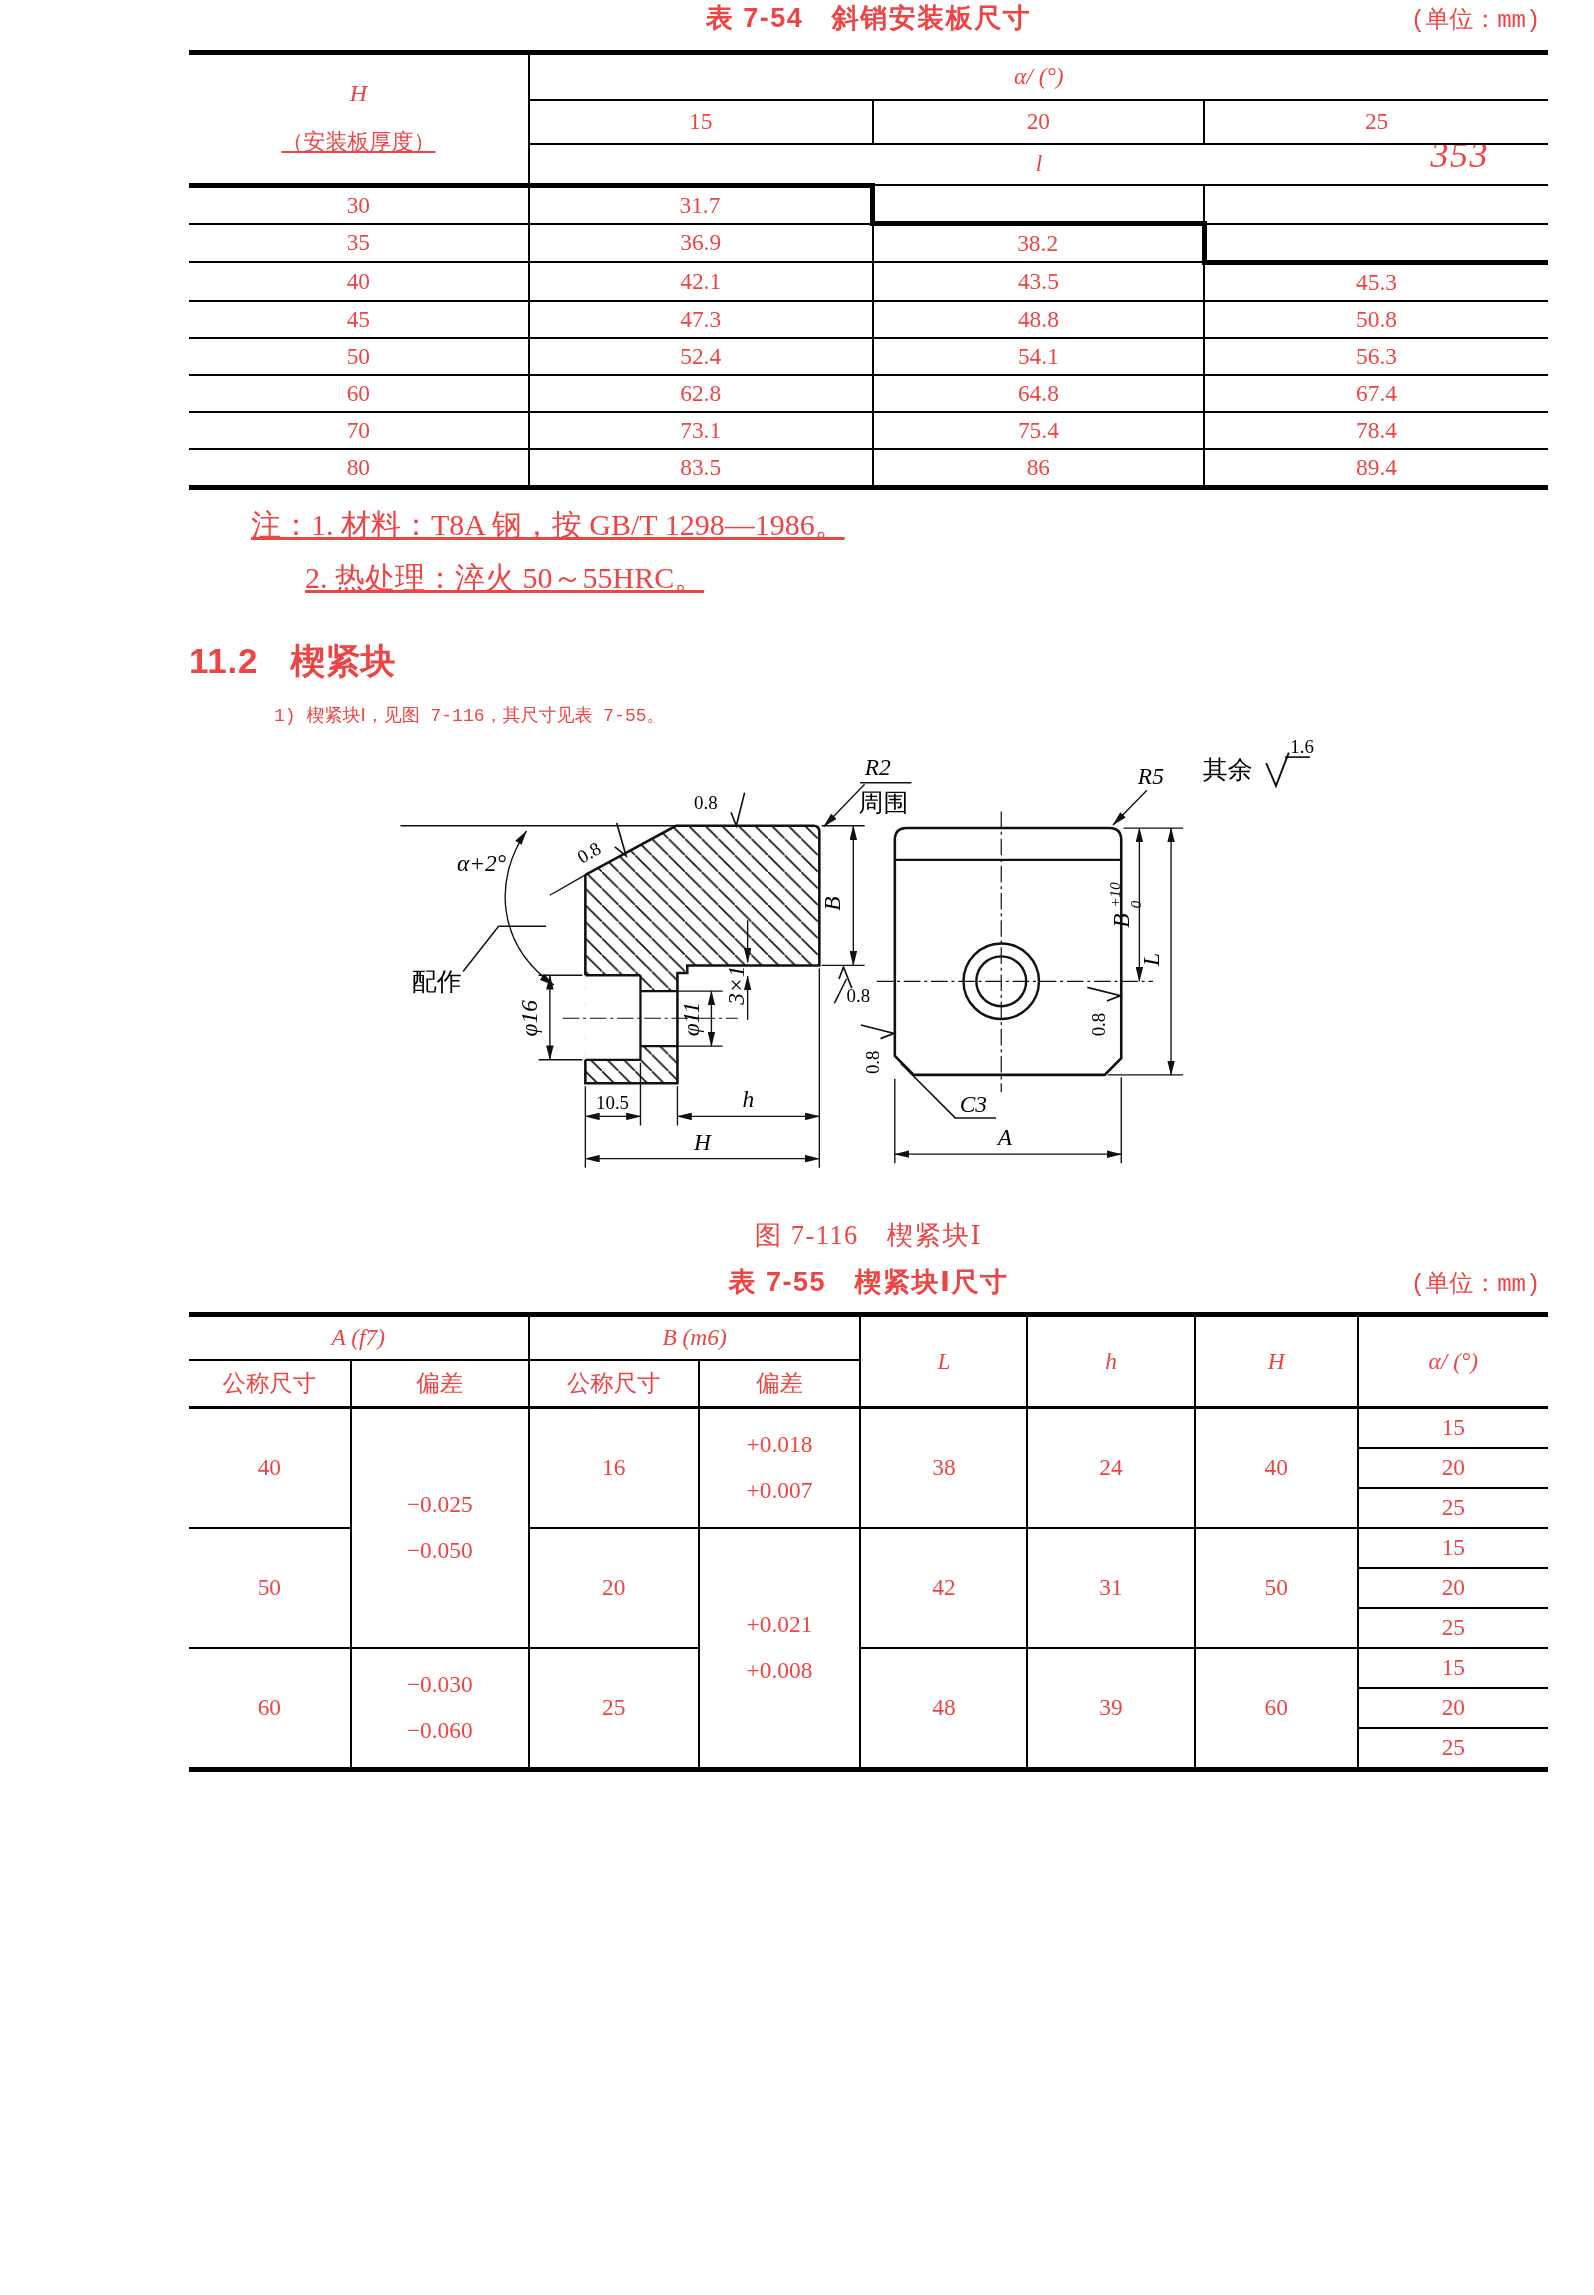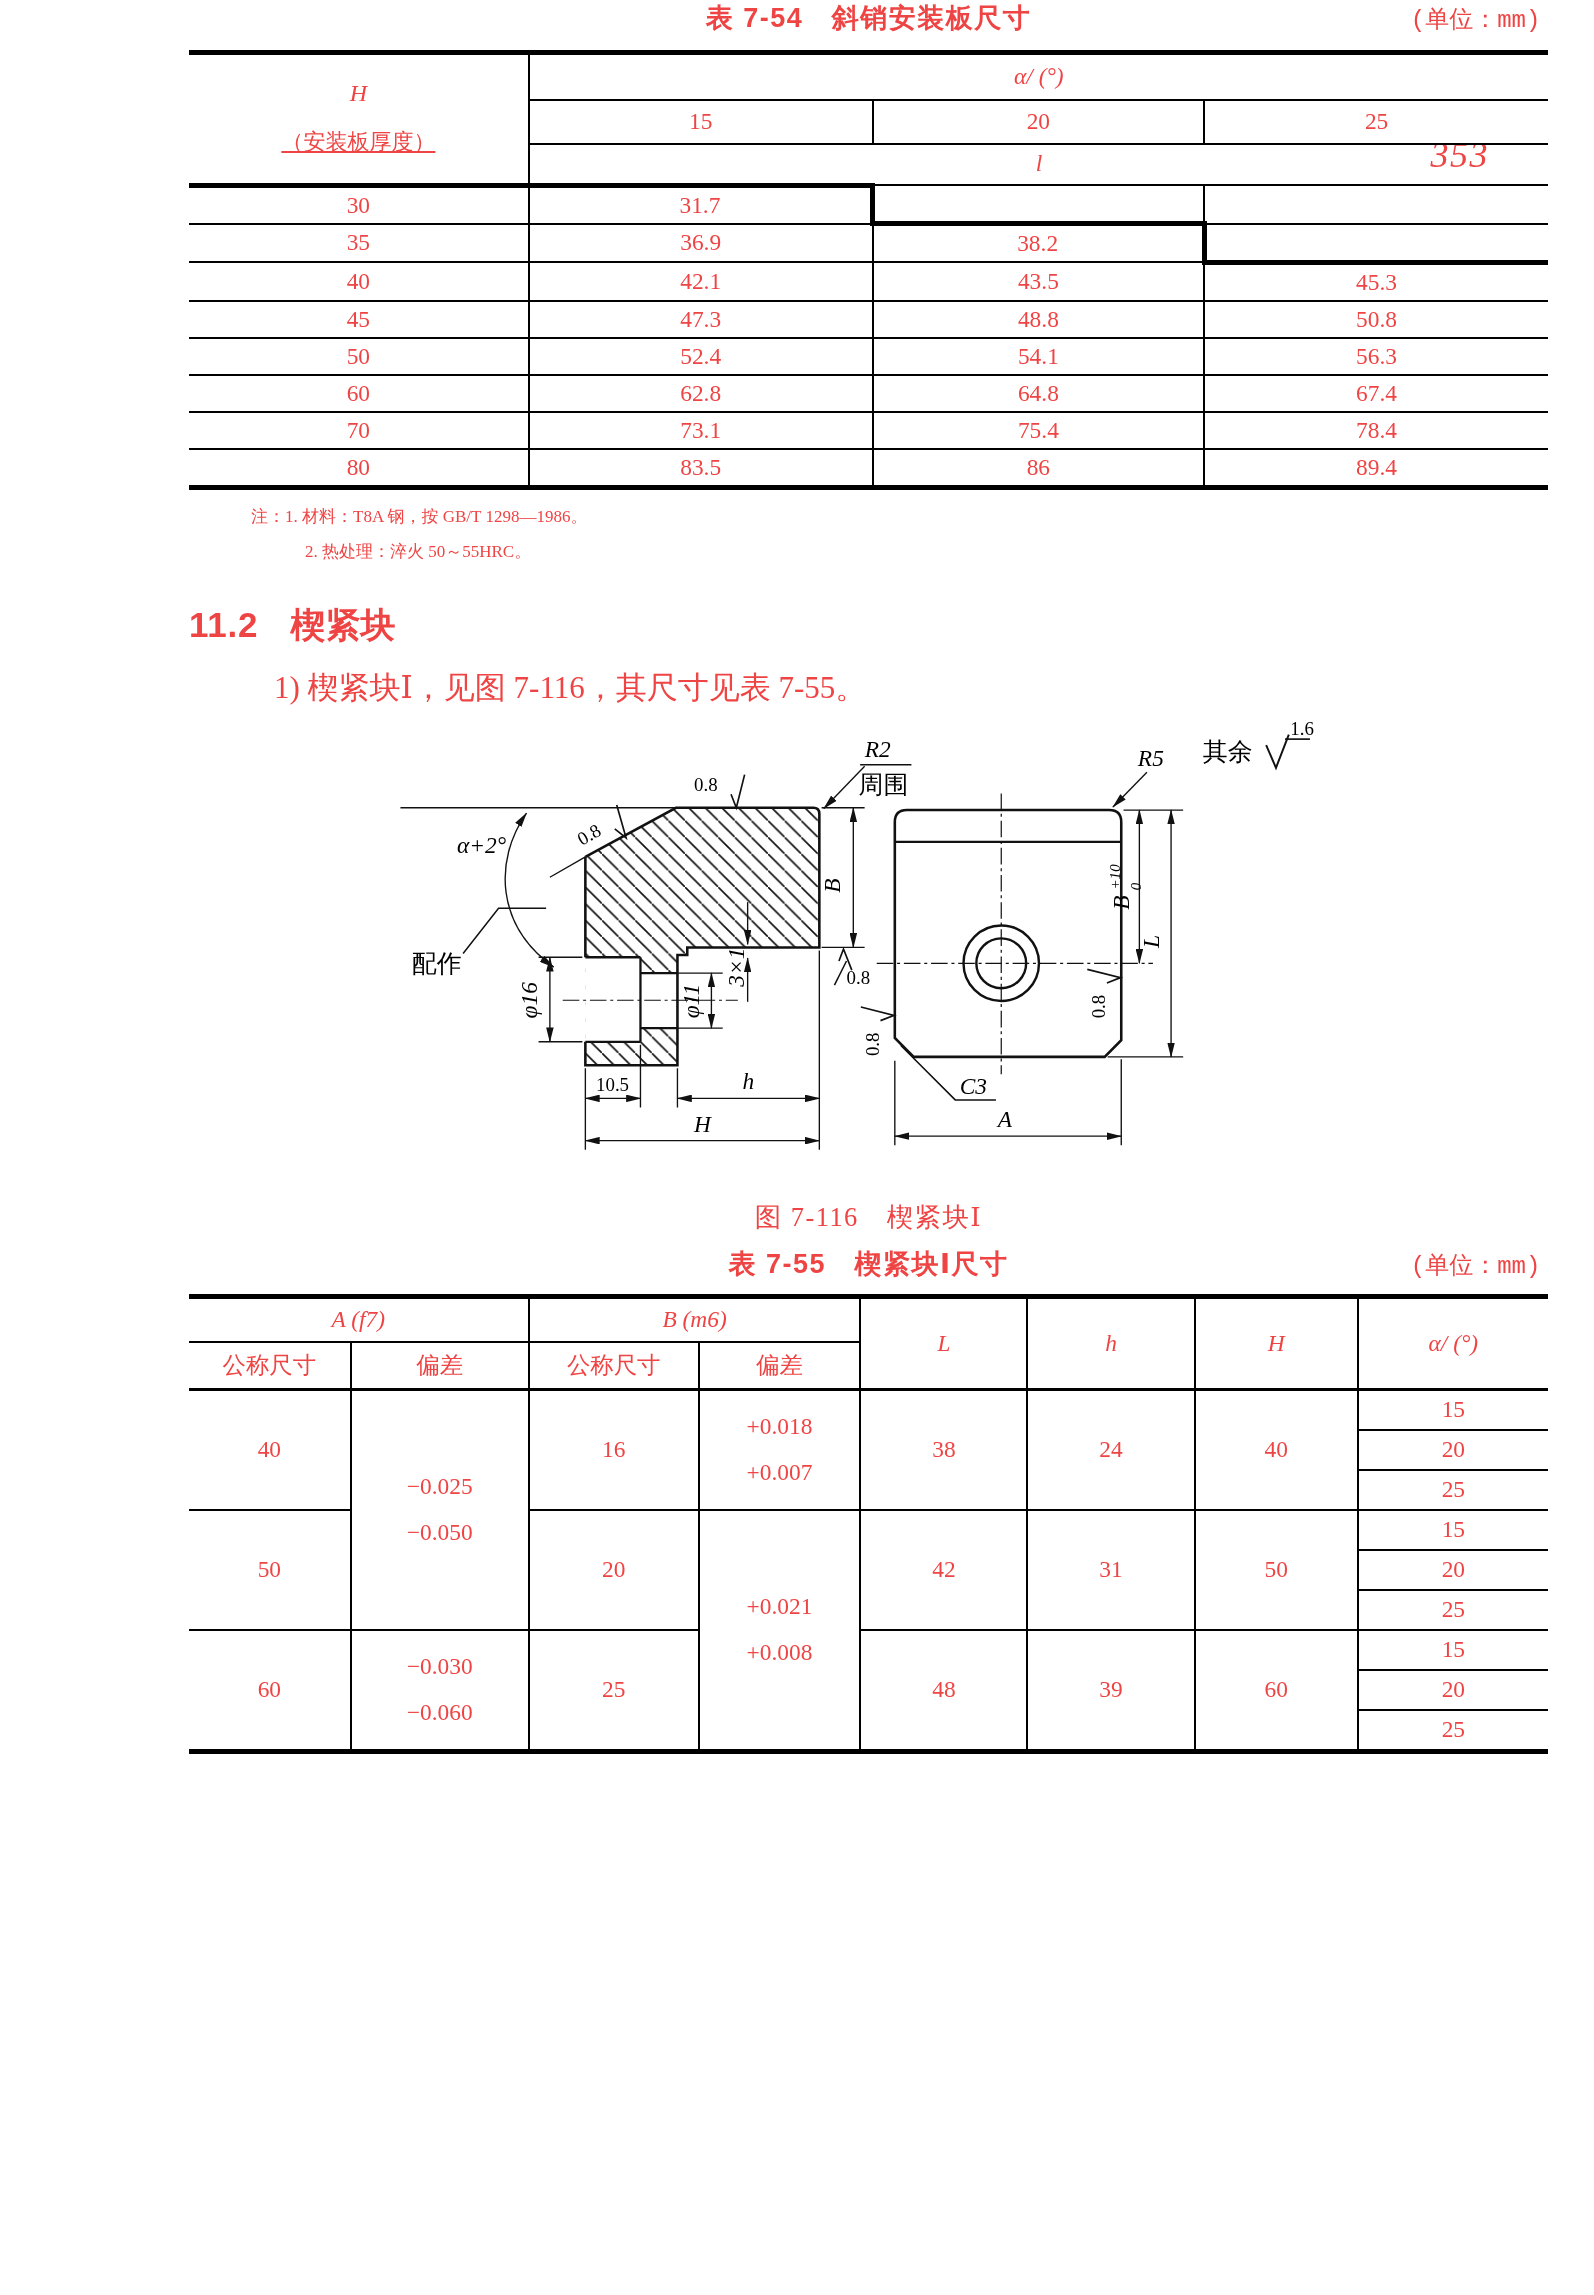--- a/index.html
+++ b/index.html
@@ -26,26 +26,26 @@
   #t1 .hcell{font-size:24px;}
   #t1 .hcell .sub{font-size:22px;margin-top:19.6px;text-decoration:underline;}
   .it{font-style:italic;}
   #t2{border-top:5.3px solid #000;border-bottom:5.3px solid #000;margin-top:9px;}
   #t2 td{border-top:2.3px solid #000;border-left:2.3px solid #000;text-align:center;vertical-align:middle;font-size:23.4px;height:38px;padding:0;}
   #t2 tr.hr1 td{border-top:none;height:42px;}
   #t2 tr.hr2 td{height:45px;}
   #t2 td.c0{border-left:none;}
   #t2 tr.d0 td{border-top:3.8px solid #000;}
   #t2 .dev div{padding:9.8px 0;}
-  .notes{margin-top:15px;font-size:17px;}
+  .notes{margin-top:15px;font-size:30px;text-decoration:underline;}
   .notes .n1{margin-left:62px;}
   .notes .n2{margin-left:116px;margin-top:12px;}
   .sect{margin-top:39px;font-family:"Liberation Sans","DejaVu Sans",sans-serif;font-weight:bold;font-size:35px;}
   .sect .num{letter-spacing:0.8px;margin-right:32px;}
-  .items{margin-top:18px;font-size:31px;}
+  .items{margin-top:18px;font-size:18px;font-family:Liberation Mono, monospace;}
   .items div{margin:12px 0 12px 85px;}
   .figwrap{margin-top:7.6px;margin-left:147px;}
   .figcap{text-align:center;font-size:26.4px;margin-top:1.5px;letter-spacing:1.5px;}
   svg text{font-family:"Liberation Serif","DejaVu Serif",serif;}
   .dimtxt{font-style:italic;font-size:31px;}
   .smltxt{font-size:25px;}
   .cjk{font-size:33px;}
 </style>
 </head>
 <body>

